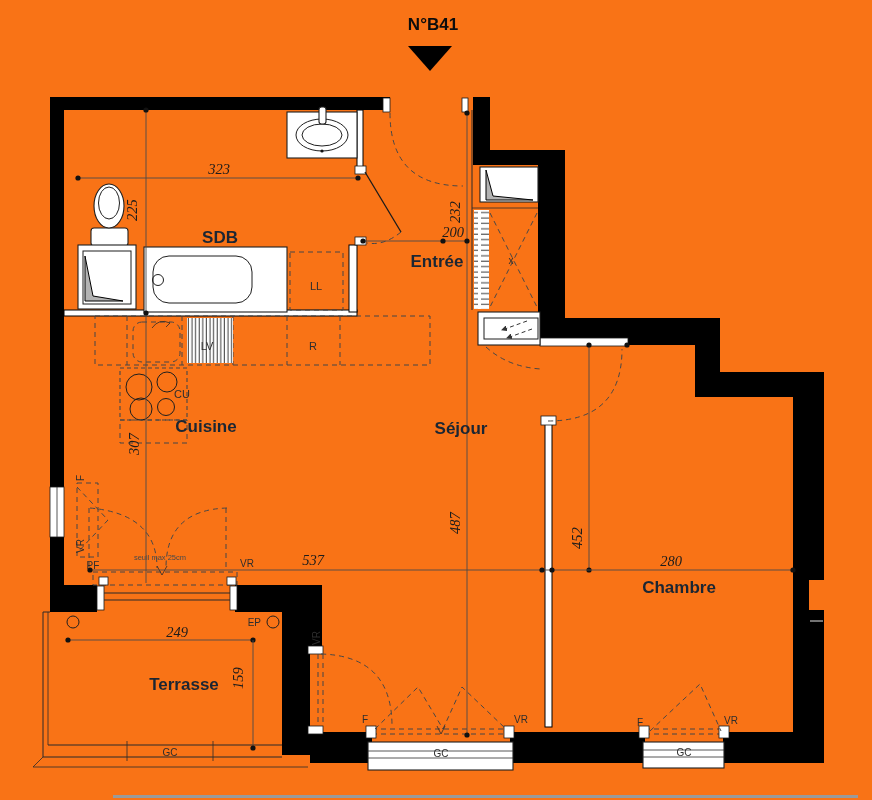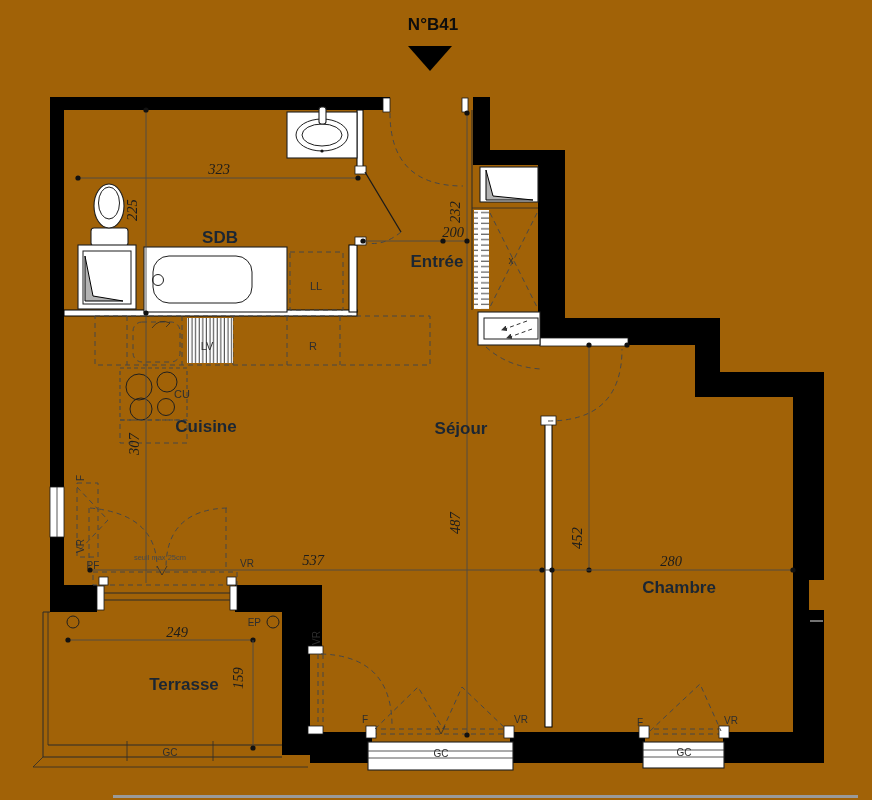--- a/index.html
+++ b/index.html
@@ -1,16 +1,16 @@
 <!DOCTYPE html>
 <html><head>
 <meta charset="utf-8">
 <style>
   html,body{margin:0;padding:0;background:#ffffff;}
-  .stage{position:relative;width:872px;height:800px;background:#a16207;overflow:hidden;
+  .stage{position:relative;width:872px;height:800px;background:#f97316;overflow:hidden;
          font-family:"Liberation Sans",sans-serif;}
   svg{position:absolute;left:0;top:0;}
   text{user-select:none;}
   .room  {font-family:"Liberation Sans",sans-serif;font-weight:700;font-size:17px;fill:#1b2633;}
   .title-t{font-family:"Liberation Sans",sans-serif;font-weight:700;font-size:17px;fill:#0d0d0d;}
   .dim   {font-family:"Liberation Serif",serif;font-style:italic;font-size:14.5px;fill:#1c1c1c;}
   .sm    {font-family:"Liberation Sans",sans-serif;font-size:10px;fill:#2e2e2e;}
   .sm2   {font-family:"Liberation Sans",sans-serif;font-size:11px;fill:#2e2e2e;}
   .note  {font-family:"Liberation Sans",sans-serif;font-size:7.5px;fill:#4a4a4a;}
   .wall  {fill:#000000;stroke:none;}

